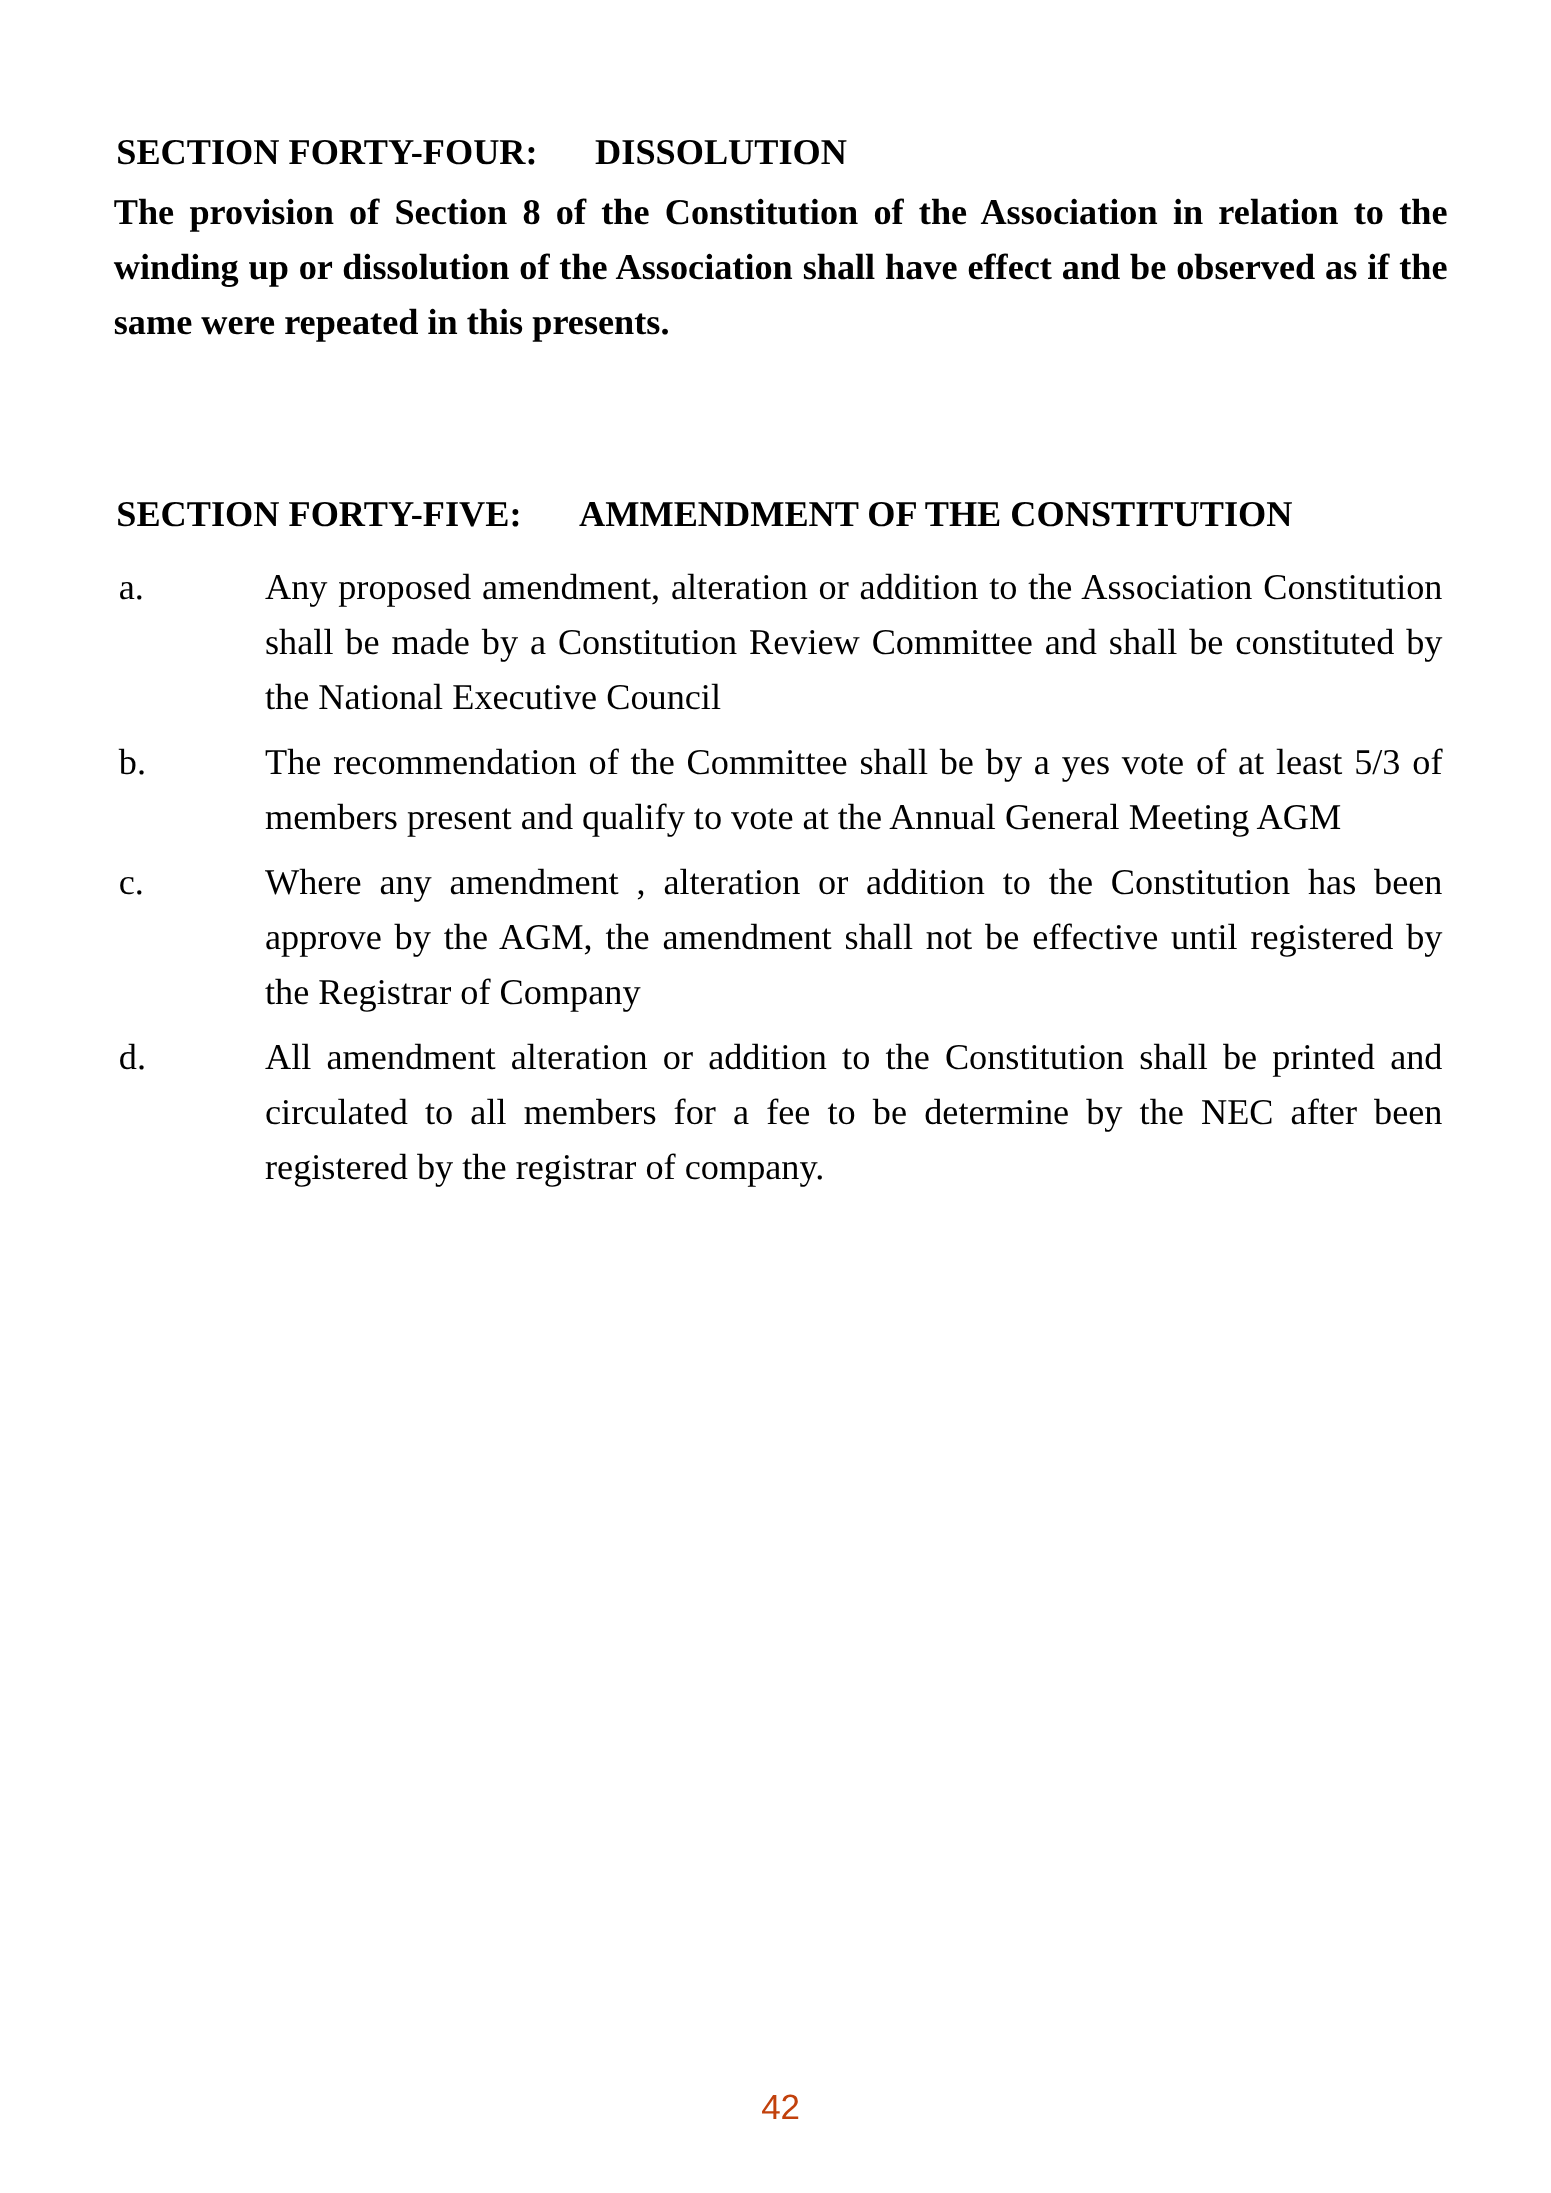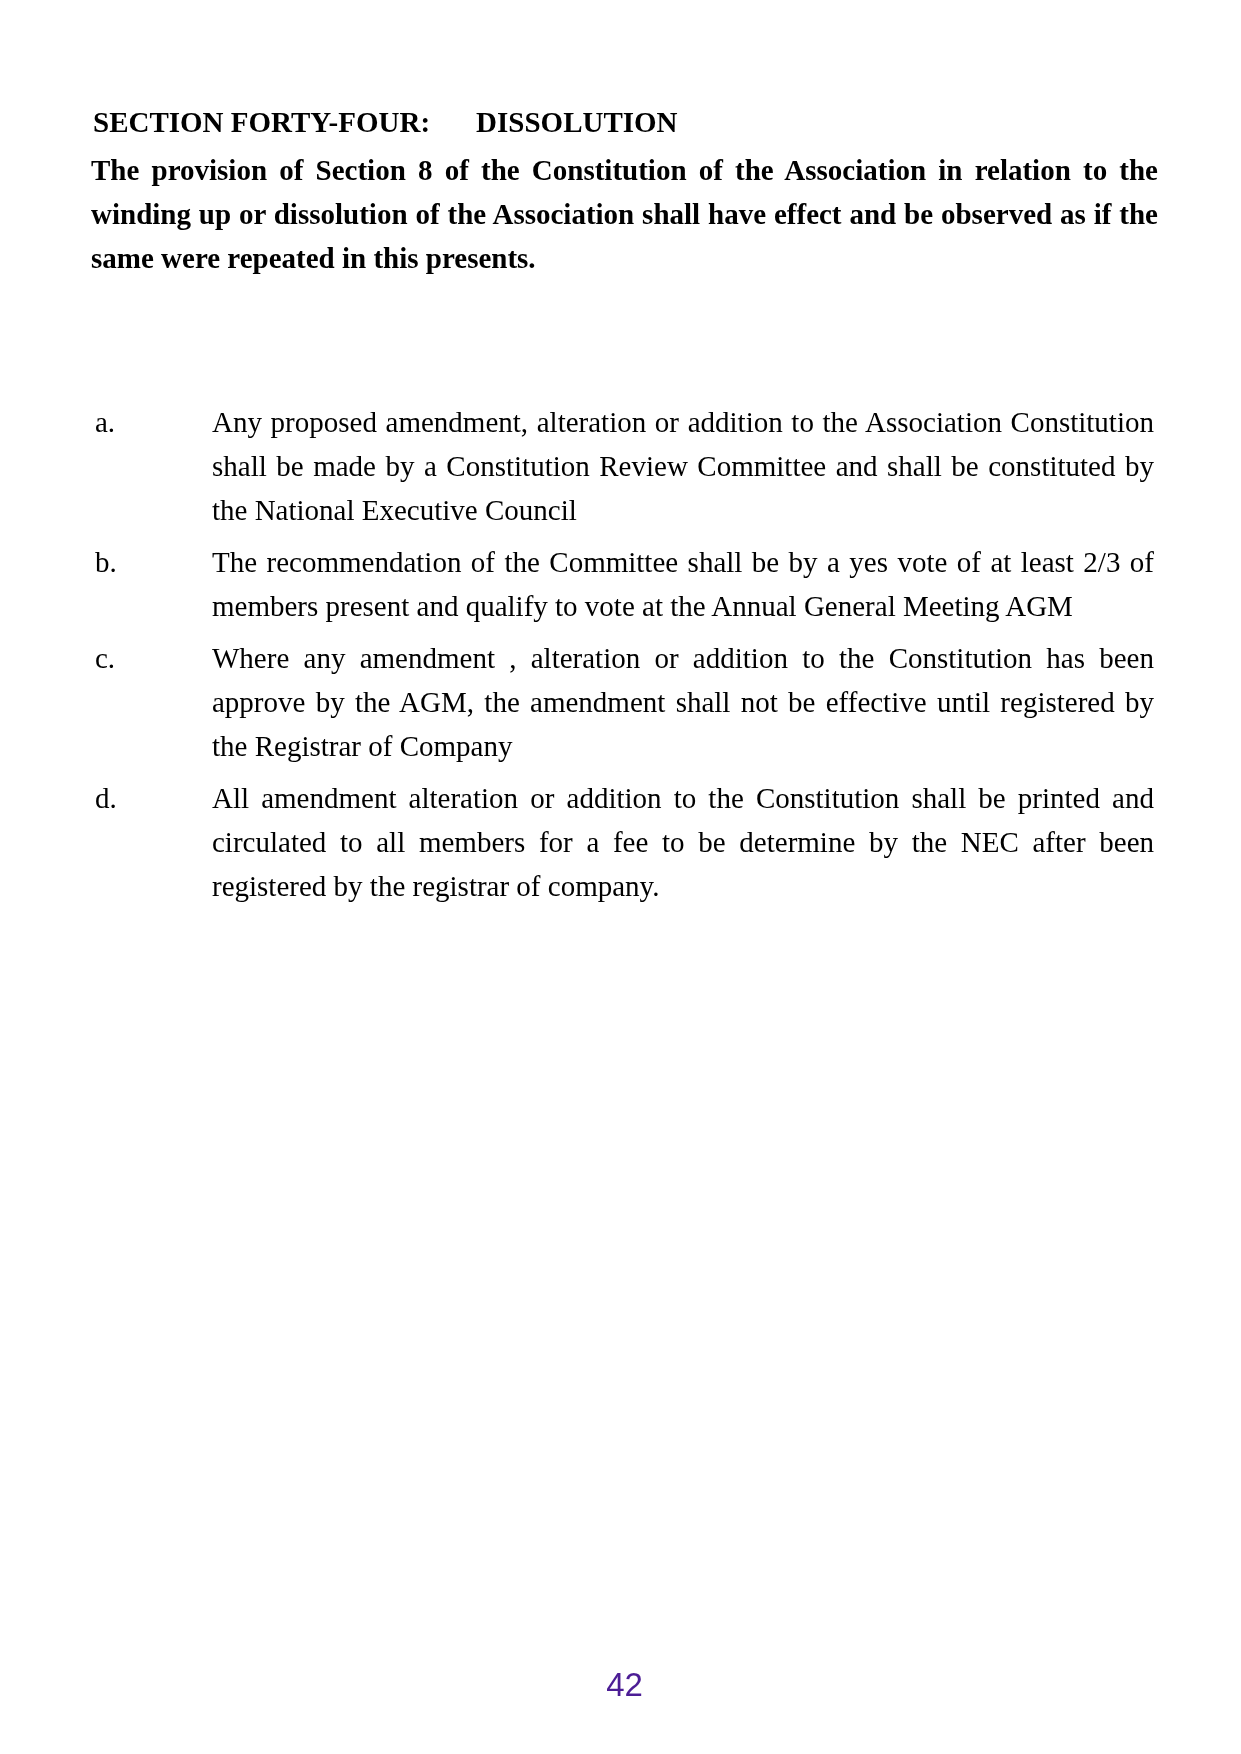--- a/index.html
+++ b/index.html
@@ -56,47 +56,50 @@
   }
   .page-footer {
     position: absolute;
     top: 1658px;
     left: 0;
     right: 0;
     text-align: center;
   }
   .page-number {
     font-family: "Liberation Sans", "DejaVu Sans", sans-serif;
-    font-size: 33px;
+    font-size: 28px;
     line-height: 34px;
-    color: #4c1d95;
+    color: #c2410c;
   }
 </style>
 </head>
 <body>
 
 <div class="page">
   <div class="content">
 
     <section>
       <h2 class="heading">
         <span>SECTION FORTY-FOUR:</span><span class="tab-gap"></span><span>DISSOLUTION</span>
       </h2>
       <p class="body-text">The provision of Section 8 of the Constitution of the Association in relation to the winding up or dissolution of the Association shall have effect and be observed as if the same were repeated in this presents.</p>
     </section>
 
     <section class="section-45">
+      <h2 class="heading">
+        <span>SECTION FORTY-FIVE:</span><span class="tab-gap"></span><span>AMMENDMENT OF THE CONSTITUTION</span>
+      </h2>
       <ol class="lettered-list">
         <li class="list-item">
           <span class="list-marker">a.</span>
           <span class="item-text">Any proposed amendment, alteration or addition to the Association Constitution shall be made by a Constitution Review Committee and shall be constituted by the National Executive Council</span>
         </li>
         <li class="list-item">
           <span class="list-marker">b.</span>
-          <span class="item-text">The recommendation of the Committee shall be by a yes vote of at least 2/3 of members present and qualify to vote at the Annual General Meeting AGM</span>
+          <span class="item-text">The recommendation of the Committee shall be by a yes vote of at least 5/3 of members present and qualify to vote at the Annual General Meeting AGM</span>
         </li>
         <li class="list-item">
           <span class="list-marker">c.</span>
           <span class="item-text">Where any amendment , alteration or addition to the Constitution has been approve by the AGM, the amendment shall not be effective until registered by the Registrar of Company</span>
         </li>
         <li class="list-item">
           <span class="list-marker">d.</span>
           <span class="item-text">All amendment alteration or addition to the Constitution shall be printed and circulated to all members for a fee to be determine by the NEC after been registered by the registrar of company.</span>
         </li>
       </ol>

